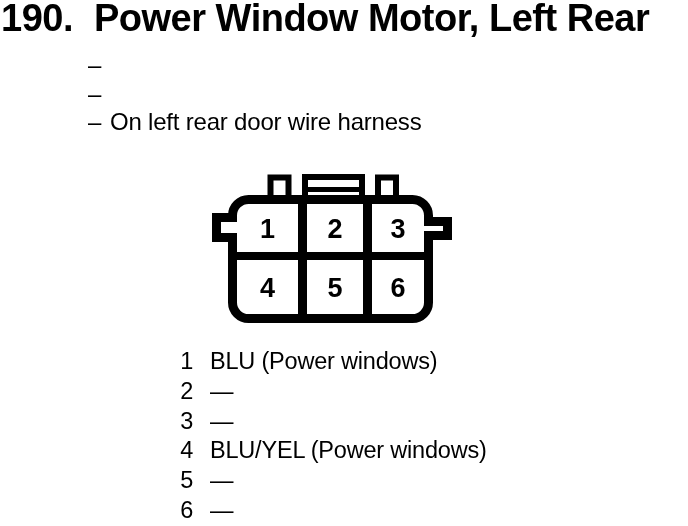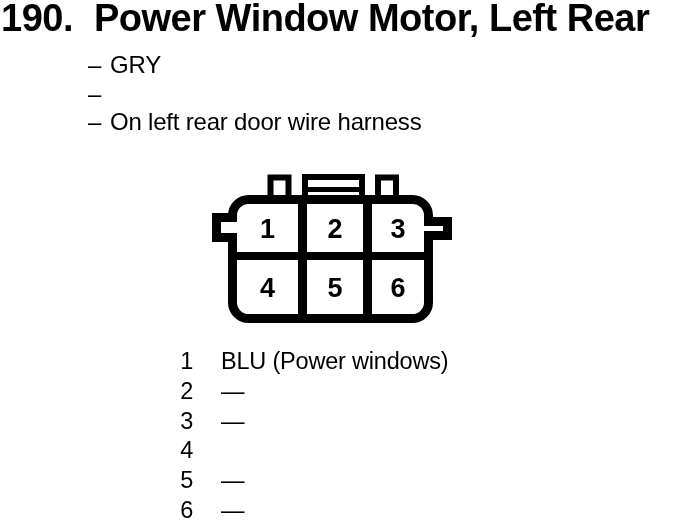--- a/index.html
+++ b/index.html
@@ -63,35 +63,34 @@
     left: 0; top: 347px;
     font-size: 23.5px;
     line-height: 29.8px;
     letter-spacing: -0.2px;
   }
   .legend-row { display: flex; }
   .legend-pin {
     width: 193px; flex: 0 0 193px;
     text-align: right;
   }
-  .legend-val { margin-left: 28px; white-space: nowrap; text-align: center; }
+  .legend-val { margin-left: 17px; white-space: nowrap; text-align: center; }
 </style>
 </head>
 <body>
 
 <div class="page">
 
   <div class="title-row">
     <span class="title-num">190.</span><span>Power Window Motor, Left Rear</span>
   </div>
 
   <div class="notes">
     <div class="note-row">
       <span class="note-dash">–</span>
-      <span>GRY</span>
     </div>
     <div class="note-row">
       <span class="note-dash">–</span>
     </div>
     <div class="note-row">
       <span class="note-dash">–</span>
       <span>On left rear door wire harness</span>
     </div>
   </div>
 
@@ -128,20 +127,21 @@
     <div class="legend-row">
       <span class="legend-pin">2</span>
       <span class="legend-val">—</span>
     </div>
     <div class="legend-row">
       <span class="legend-pin">3</span>
       <span class="legend-val">—</span>
     </div>
     <div class="legend-row">
       <span class="legend-pin">4</span>
+      <span class="legend-val">BLU/YEL (Power windows)</span>
     </div>
     <div class="legend-row">
       <span class="legend-pin">5</span>
       <span class="legend-val">—</span>
     </div>
     <div class="legend-row">
       <span class="legend-pin">6</span>
       <span class="legend-val">—</span>
     </div>
   </div>

